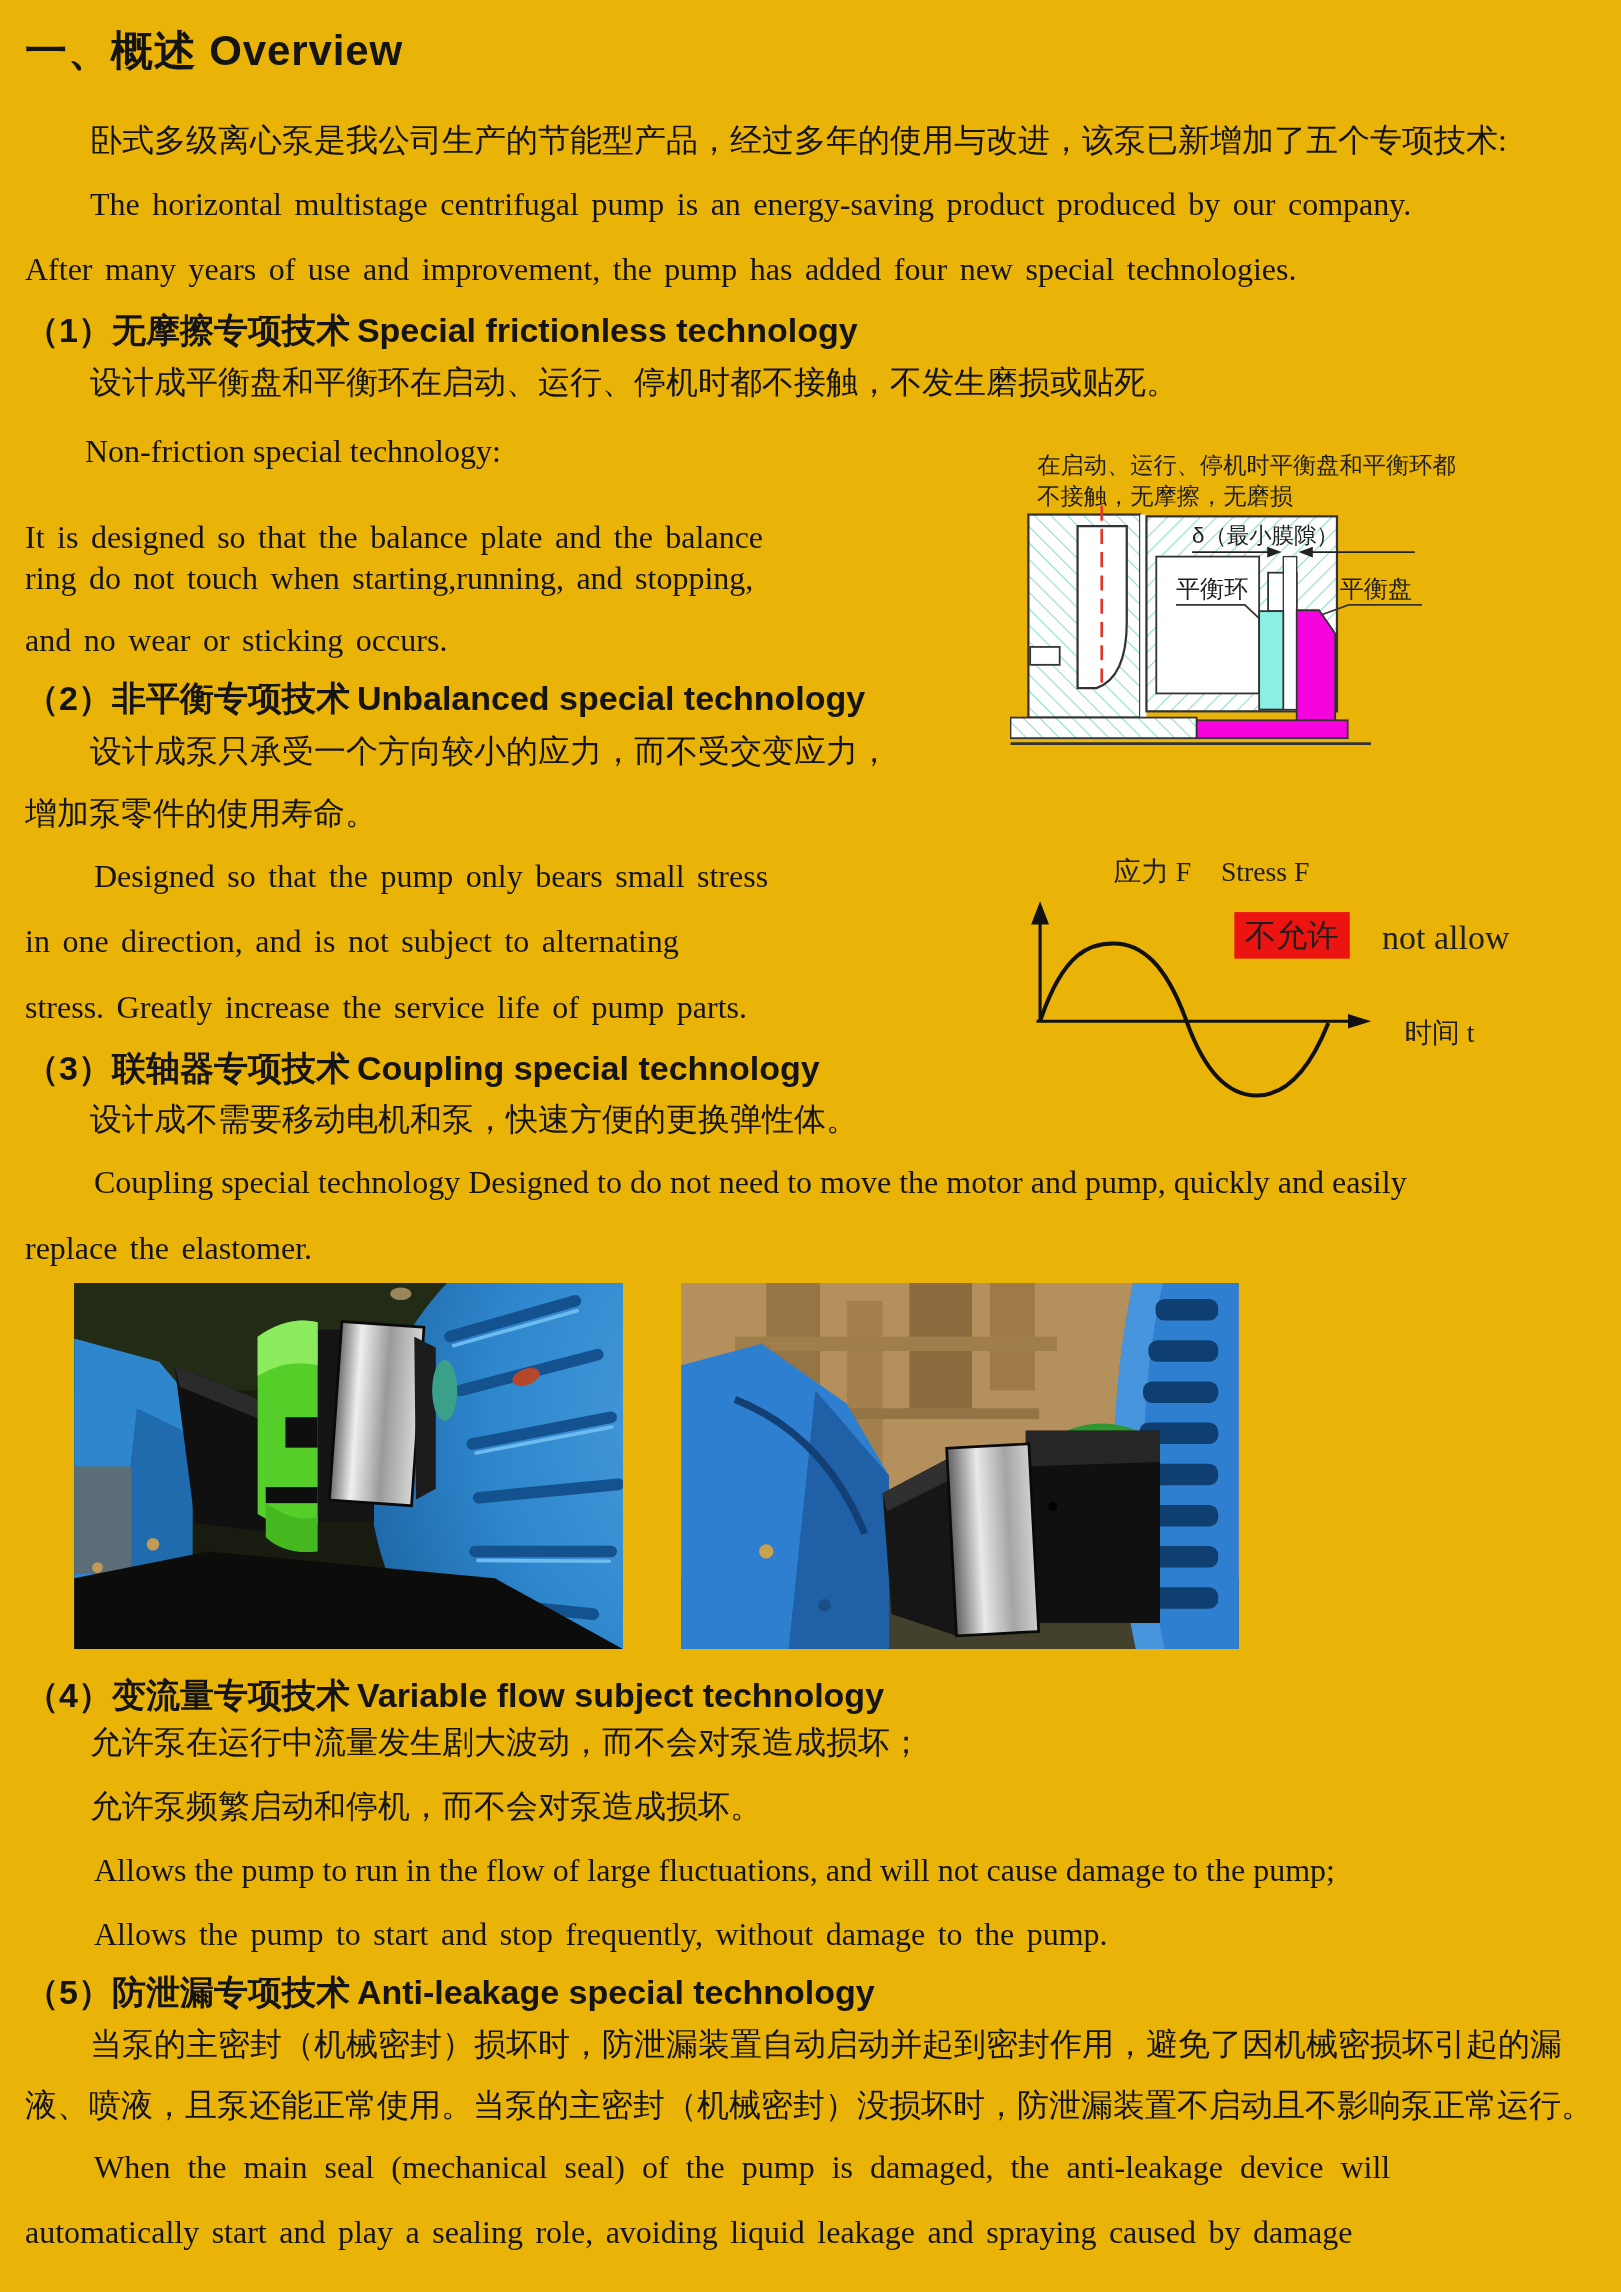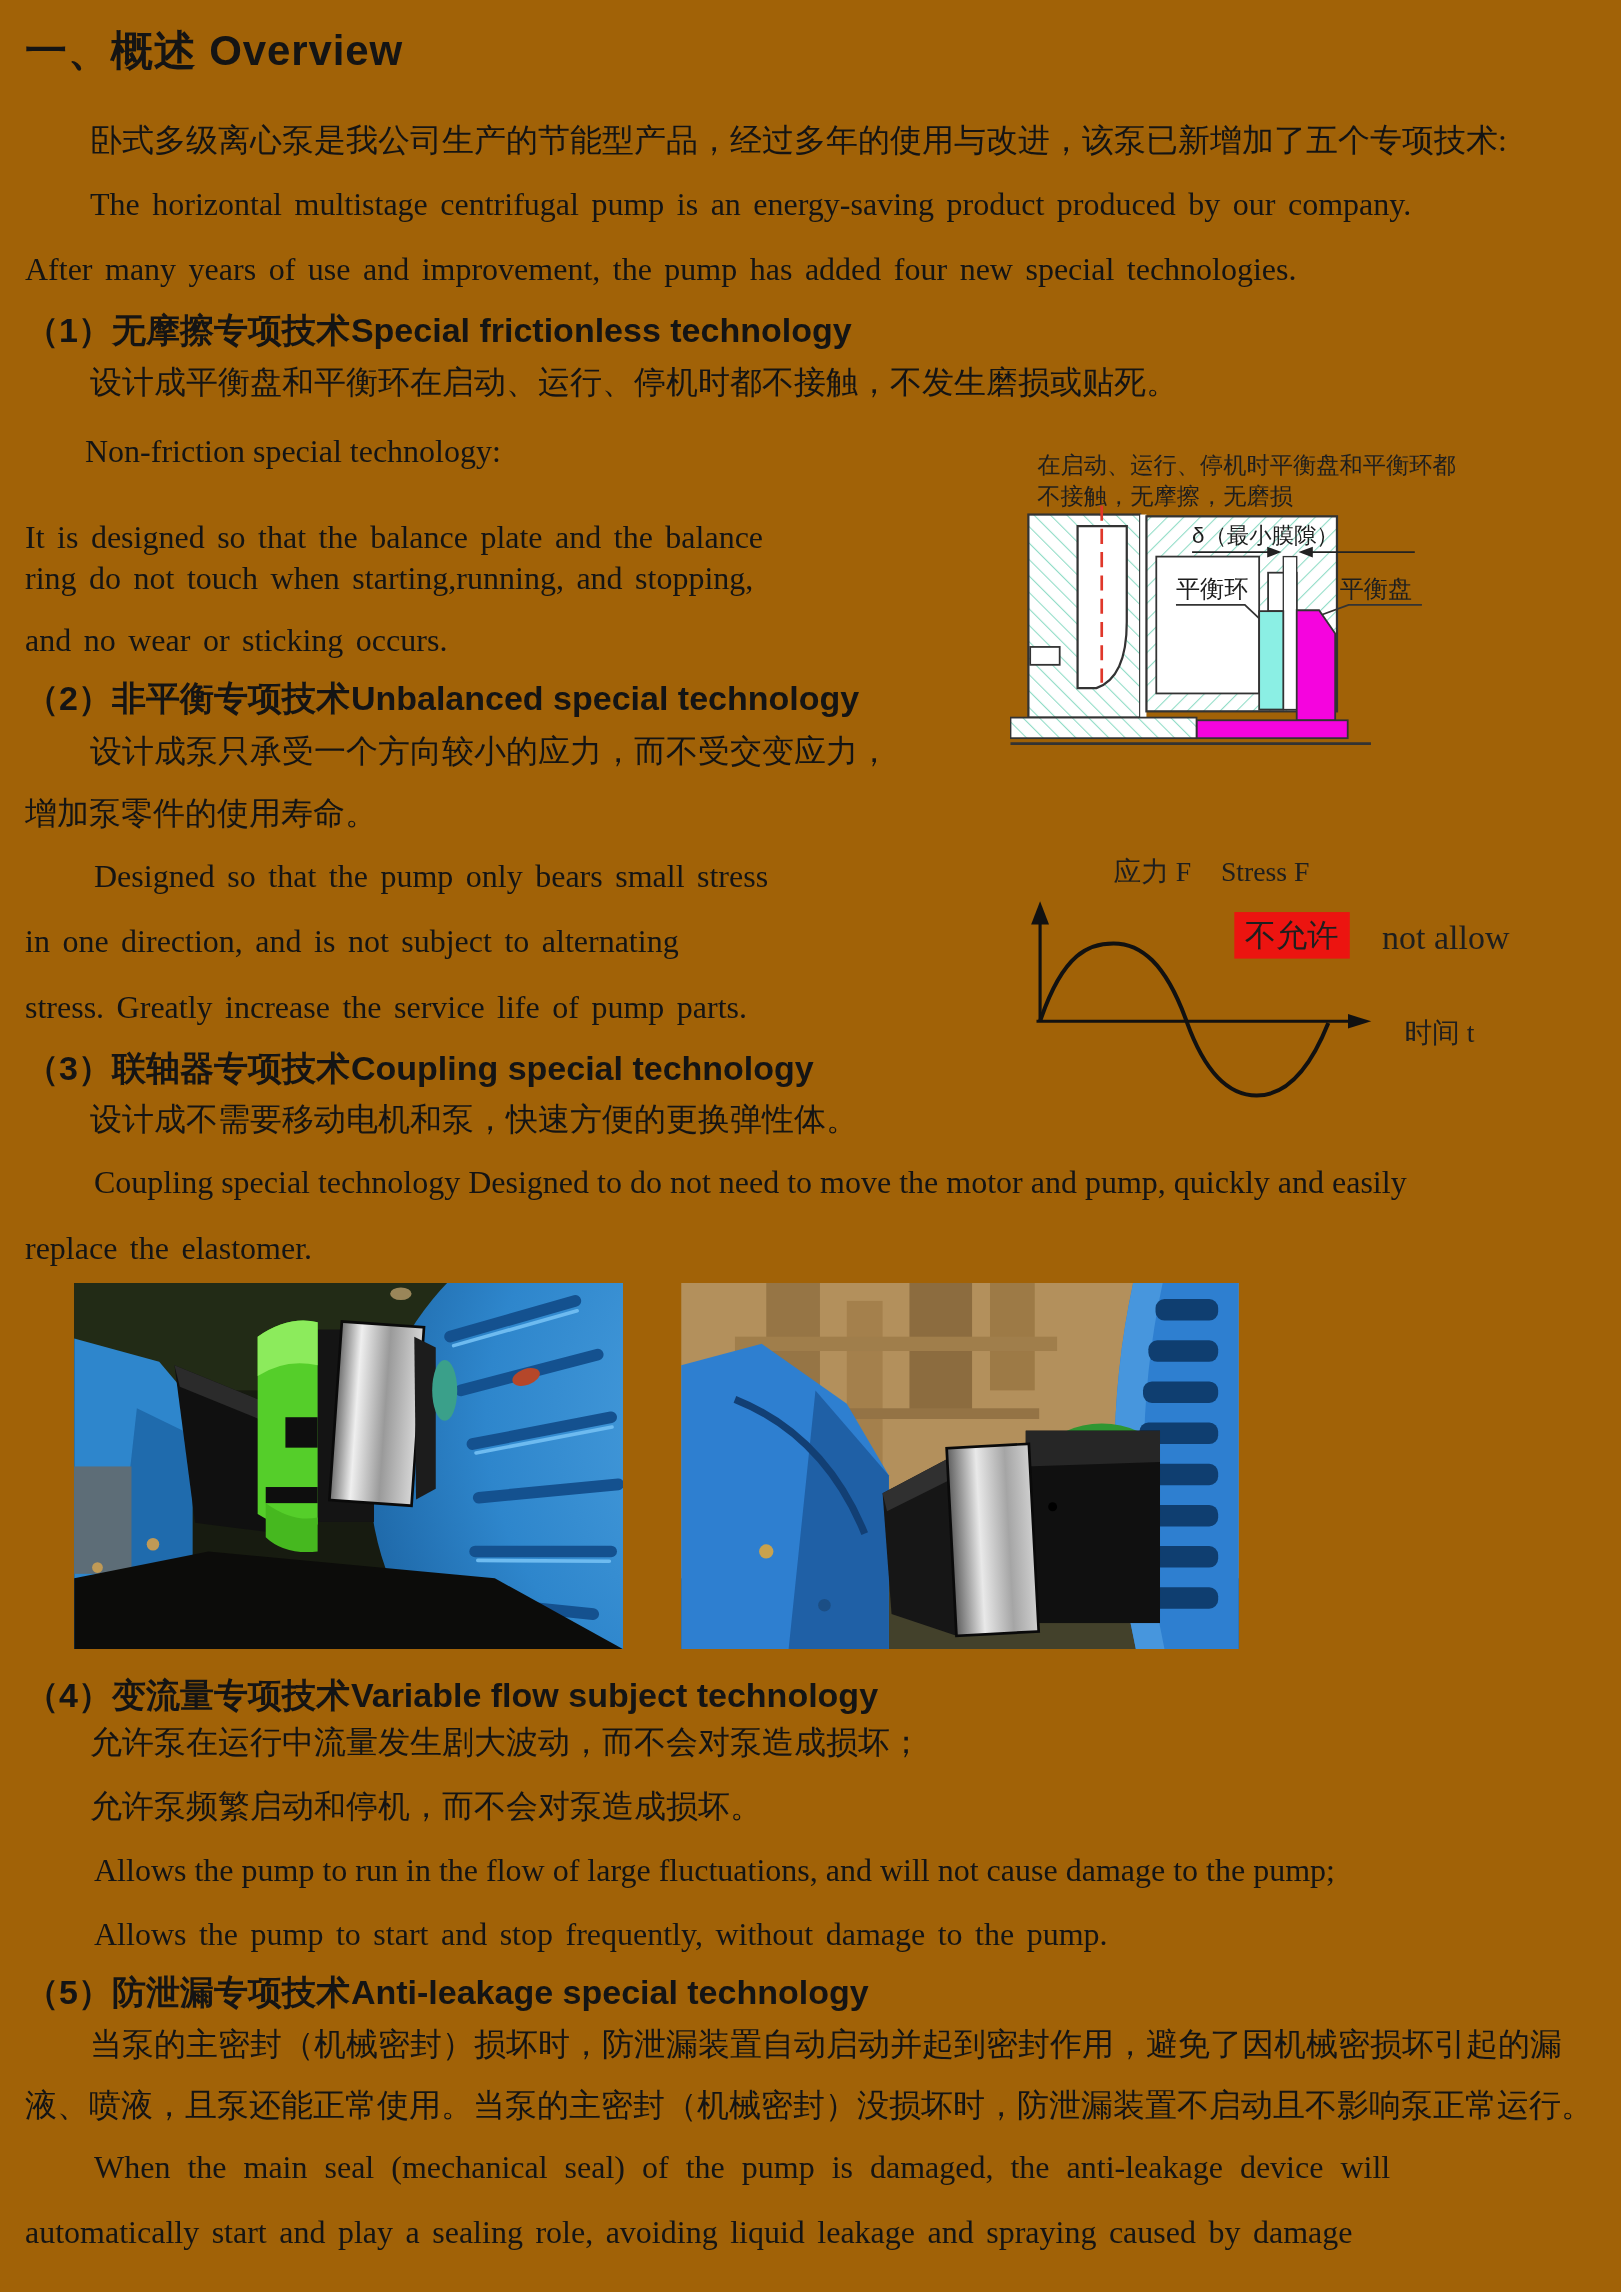--- a/index.html
+++ b/index.html
@@ -1,23 +1,23 @@
 <!DOCTYPE html>
 <html style="font-size:14.3px"><head>
 <meta charset="utf-8">
 <style>
   html,body{margin:0;padding:0;background:#ffffff;}
-  .page{position:relative;width:1621px;height:2293px;background:#a16207;overflow:hidden;
+  .page{position:relative;width:1621px;height:2293px;background:#eab308;overflow:hidden;
         font-family:"Liberation Serif","DejaVu Serif",serif;color:#141414;}
   .title{position:absolute;margin:0;font-family:"Liberation Sans","DejaVu Sans",sans-serif;
          font-weight:700;font-size:42px;letter-spacing:0.9px;white-space:nowrap;}
   .line{position:absolute;font-size:32px;line-height:1.15;white-space:nowrap;}
   .heading{position:absolute;font-family:"Liberation Sans","DejaVu Sans",sans-serif;
            font-weight:700;font-size:34px;white-space:nowrap;}
-  .heading .h-en{margin-left:1px;}
+  .heading .h-en{margin-left:7px;}
   .wide{word-spacing:4.5px;}
   svg{position:absolute;display:block;}
   svg text{fill:#1e1e1e;}
   .svg-sans{font-family:"Liberation Sans","DejaVu Sans",sans-serif;}
   .svg-serif{font-family:"Liberation Serif","DejaVu Serif",serif;}
 </style>
 </head>
 <body>
 
 <div class="page">

